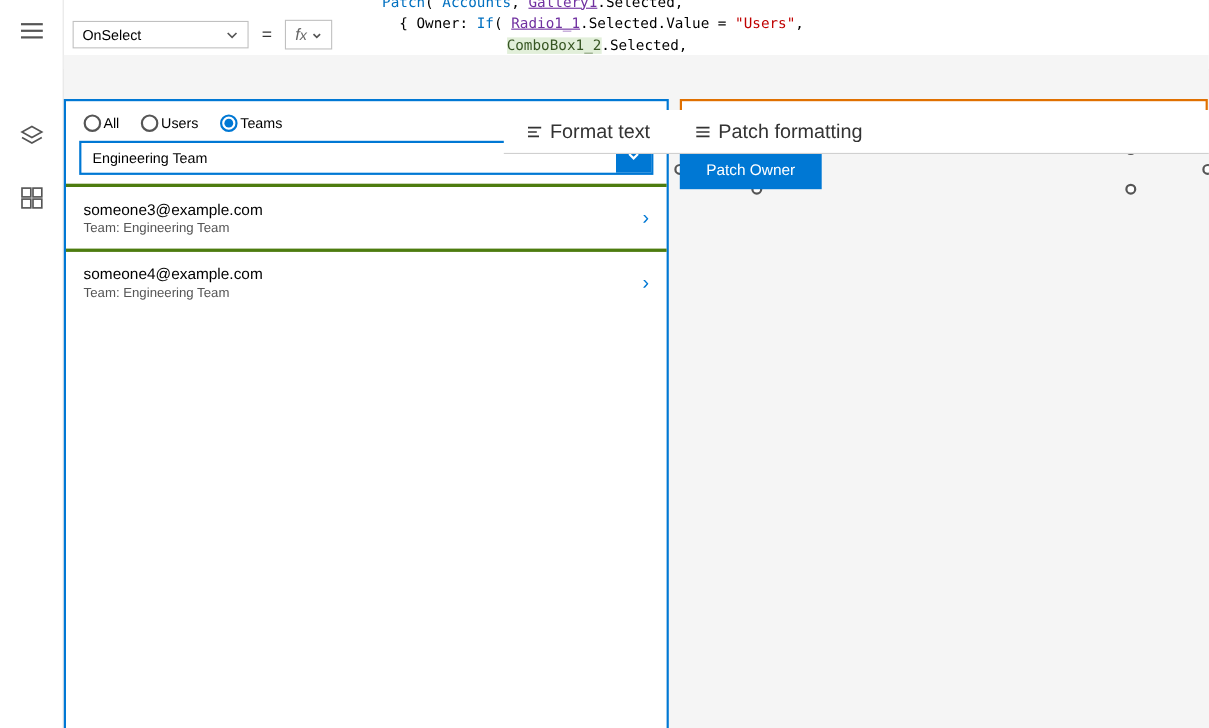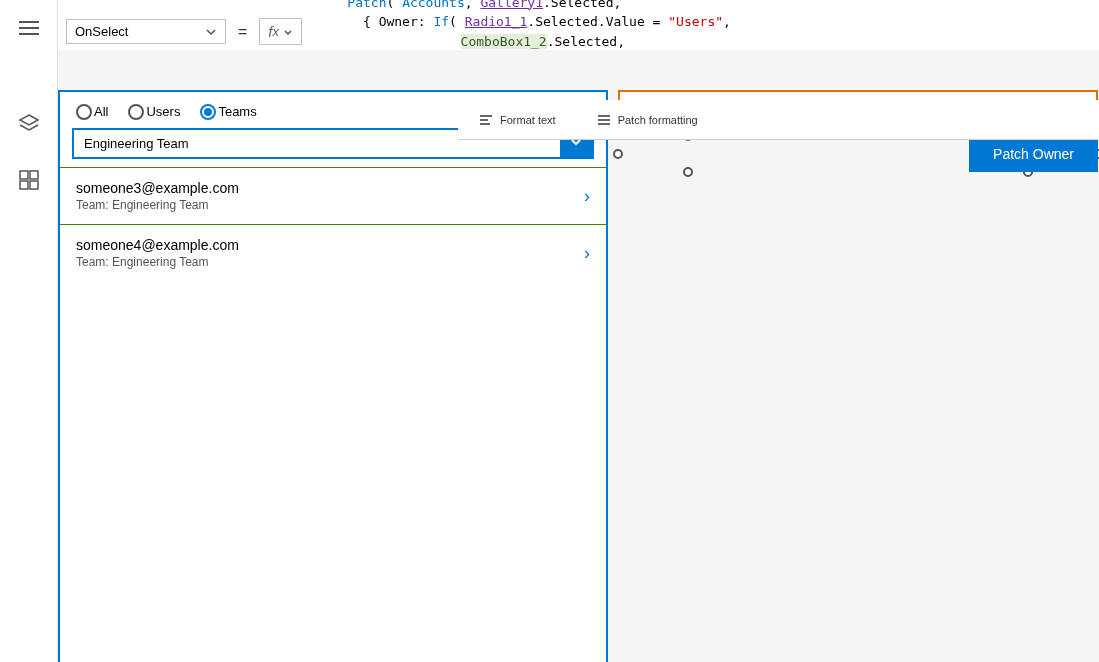--- a/index.html
+++ b/index.html
@@ -72,21 +72,21 @@
       background: #fff;
       border-bottom: 1px solid #d0d0d0;
       display: flex;
       align-items: center;
       padding: 0 12px;
       gap: 24px;
       z-index: 10;
     }
     .format-btn {
       display: flex; align-items: center; gap: 6px;
-      font-size: 11px; color: #333; cursor: pointer;
+      font-size: 18px; color: #333; cursor: pointer;
       padding: 4px 8px;
     }
 
     
     .canvas-area {
       position: absolute;
       top: 50px; left: 58px; right: 0; bottom: 0;
       background: #f5f5f5;
     }
 
@@ -140,21 +140,21 @@
       background: #0078d4;
       color: #fff;
       padding: 6px 10px;
       margin-right: -10px;
       margin-top: -6px;
       margin-bottom: -6px;
     }
 
     
     .list-item {
-      border-top: 1px solid #4d7c0f;
+      border-top: 3px solid #4d7c0f;
       padding: 12px 16px;
       display: flex; align-items: center;
       cursor: pointer;
     }
     .list-item-content { flex: 1; }
     .list-item-email { font-size: 14px; font-weight: 500; color: #000; }
     .list-item-team { font-size: 12px; color: #555; margin-top: 2px; }
     .list-item-arrow { color: #0078d4; font-size: 18px; }
 
     
@@ -190,21 +190,21 @@
       color: #fff;
       padding: 6px 10px;
       margin-right: -10px;
       margin-top: -6px;
       margin-bottom: -6px;
       font-size: 14px;
     }
 
     
     .patch-owner-wrapper {
-      display: flex; align-items: center; justify-content: flex-end;
+      display: flex; align-items: center; justify-content: flex-start;
       margin-top: 10px;
       position: relative;
     }
     .patch-owner-btn {
       background: #0078d4;
       color: #fff;
       padding: 10px 24px;
       font-size: 14px;
       font-weight: 500;
       border: none;

